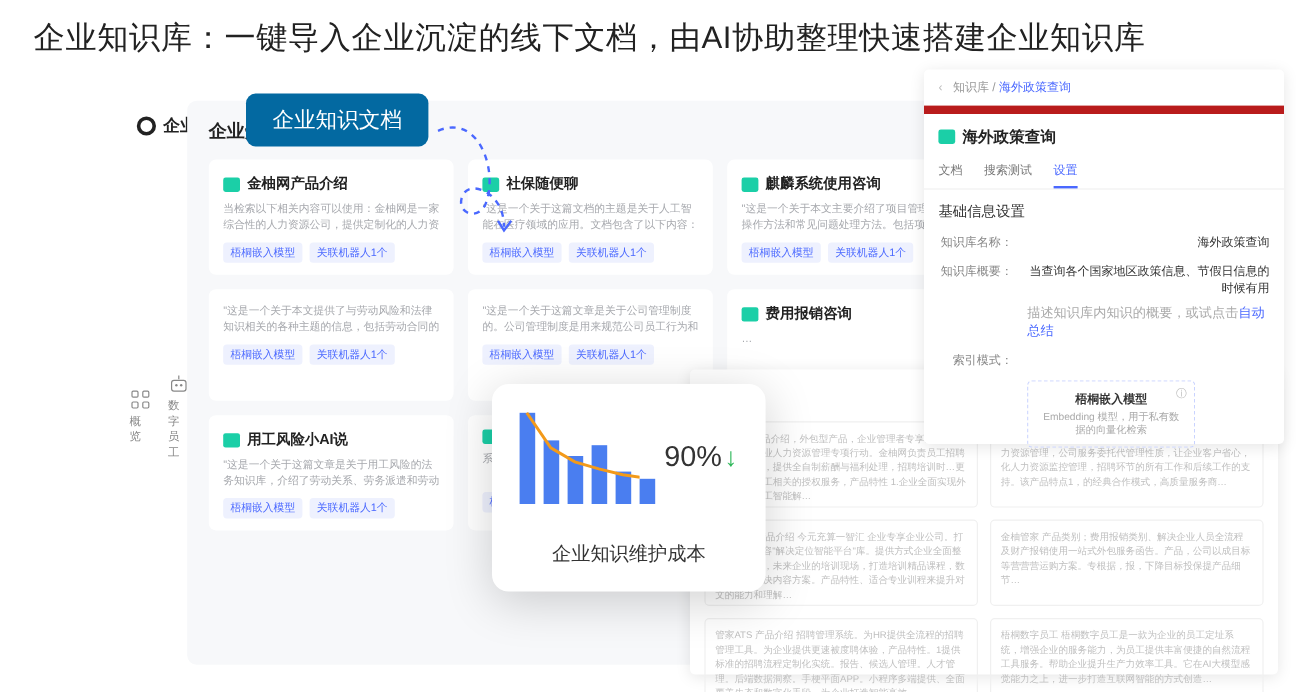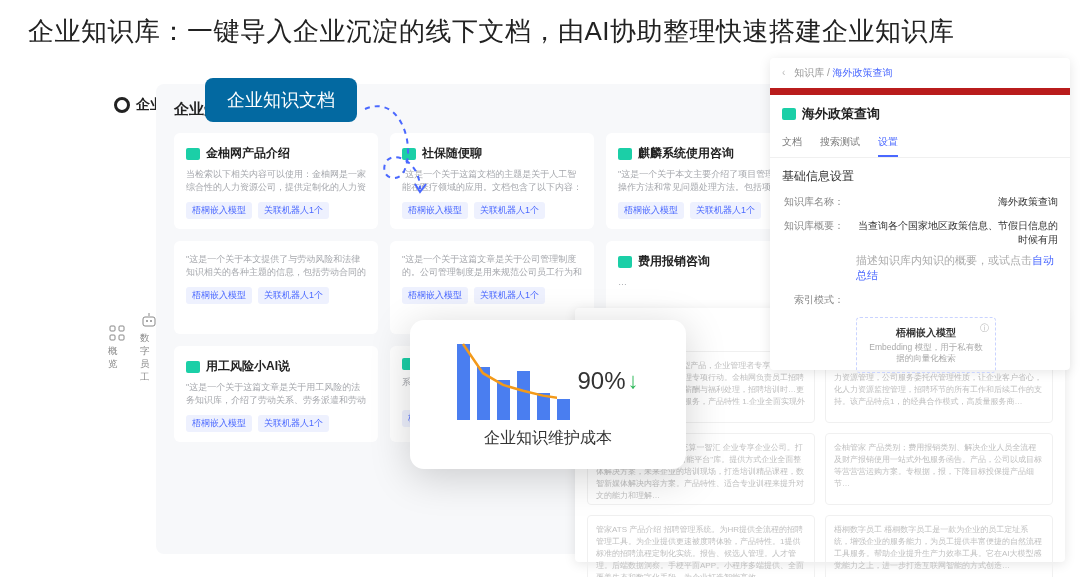--- a/index.html
+++ b/index.html
@@ -156,21 +156,21 @@
       top: 84px;
       left: 360px;
       z-index: 29;
     }
 
     
     .popup {
       position: absolute;
       left: 410px;
       top: 320px;
-      width: 276px;
+      width: 228px;
       background: #fff;
       border-radius: 14px;
       box-shadow: 0 8px 40px rgba(0,0,0,.18);
       padding: 22px 20px 20px;
       z-index: 50;
       text-align: center;
     }
     .popup .chart-row {
       display: flex;
       align-items: center;
@@ -182,21 +182,21 @@
       position: absolute;
       bottom: 0; left: 0;
       display: flex;
       align-items: flex-end;
       gap: 7px;
       height: 78px;
     }
     .popup .bar { width: 13px; background: #4a7ef0; }
     .popup .pct { font-size: 24px; font-weight: 400; color: #333; display:flex;align-items:center;gap:2px;}
     .popup .pct .dn { color: #2fb85a; font-size: 22px; }
-    .popup .cap { margin-top: 8px; font-size: 16px; color: #333; }
+    .popup .cap { margin-top: 32px; font-size: 16px; color: #333; }
 
     
     .detail {
       position: absolute;
       top: 58px;
       right: 10px;
       width: 300px;
       height: 312px;
       background: #fff;
       border-radius: 4px;

